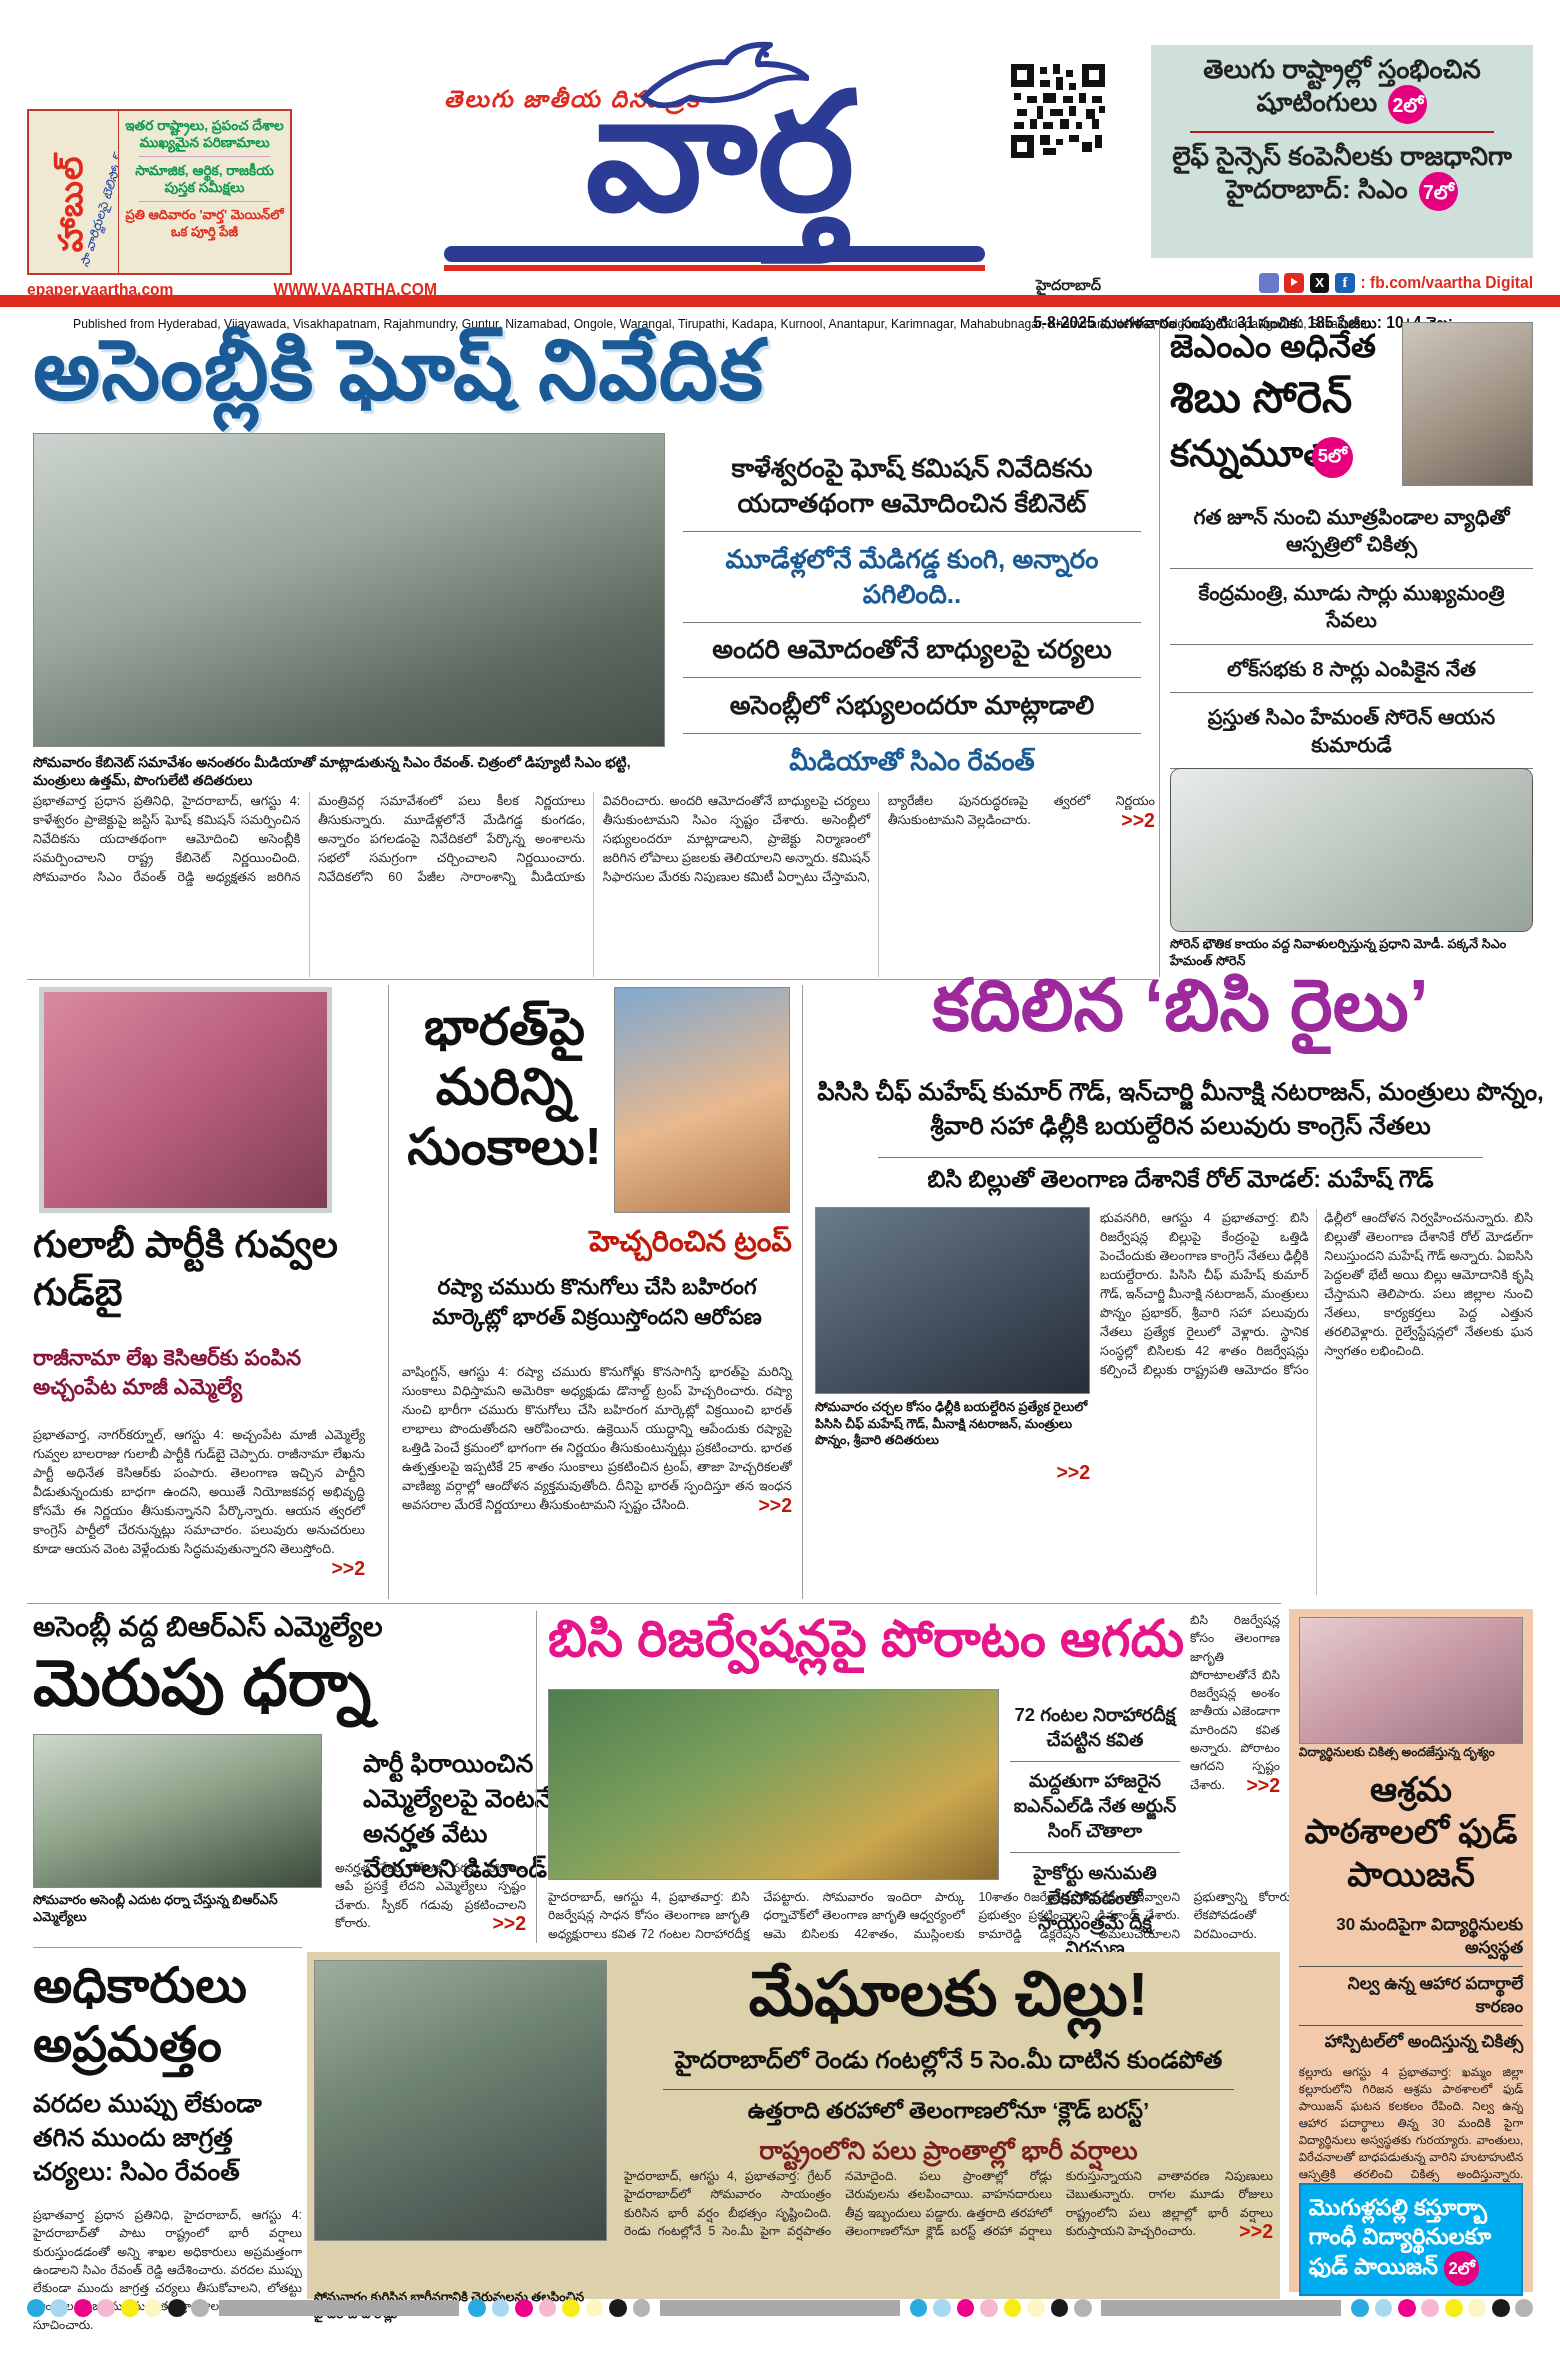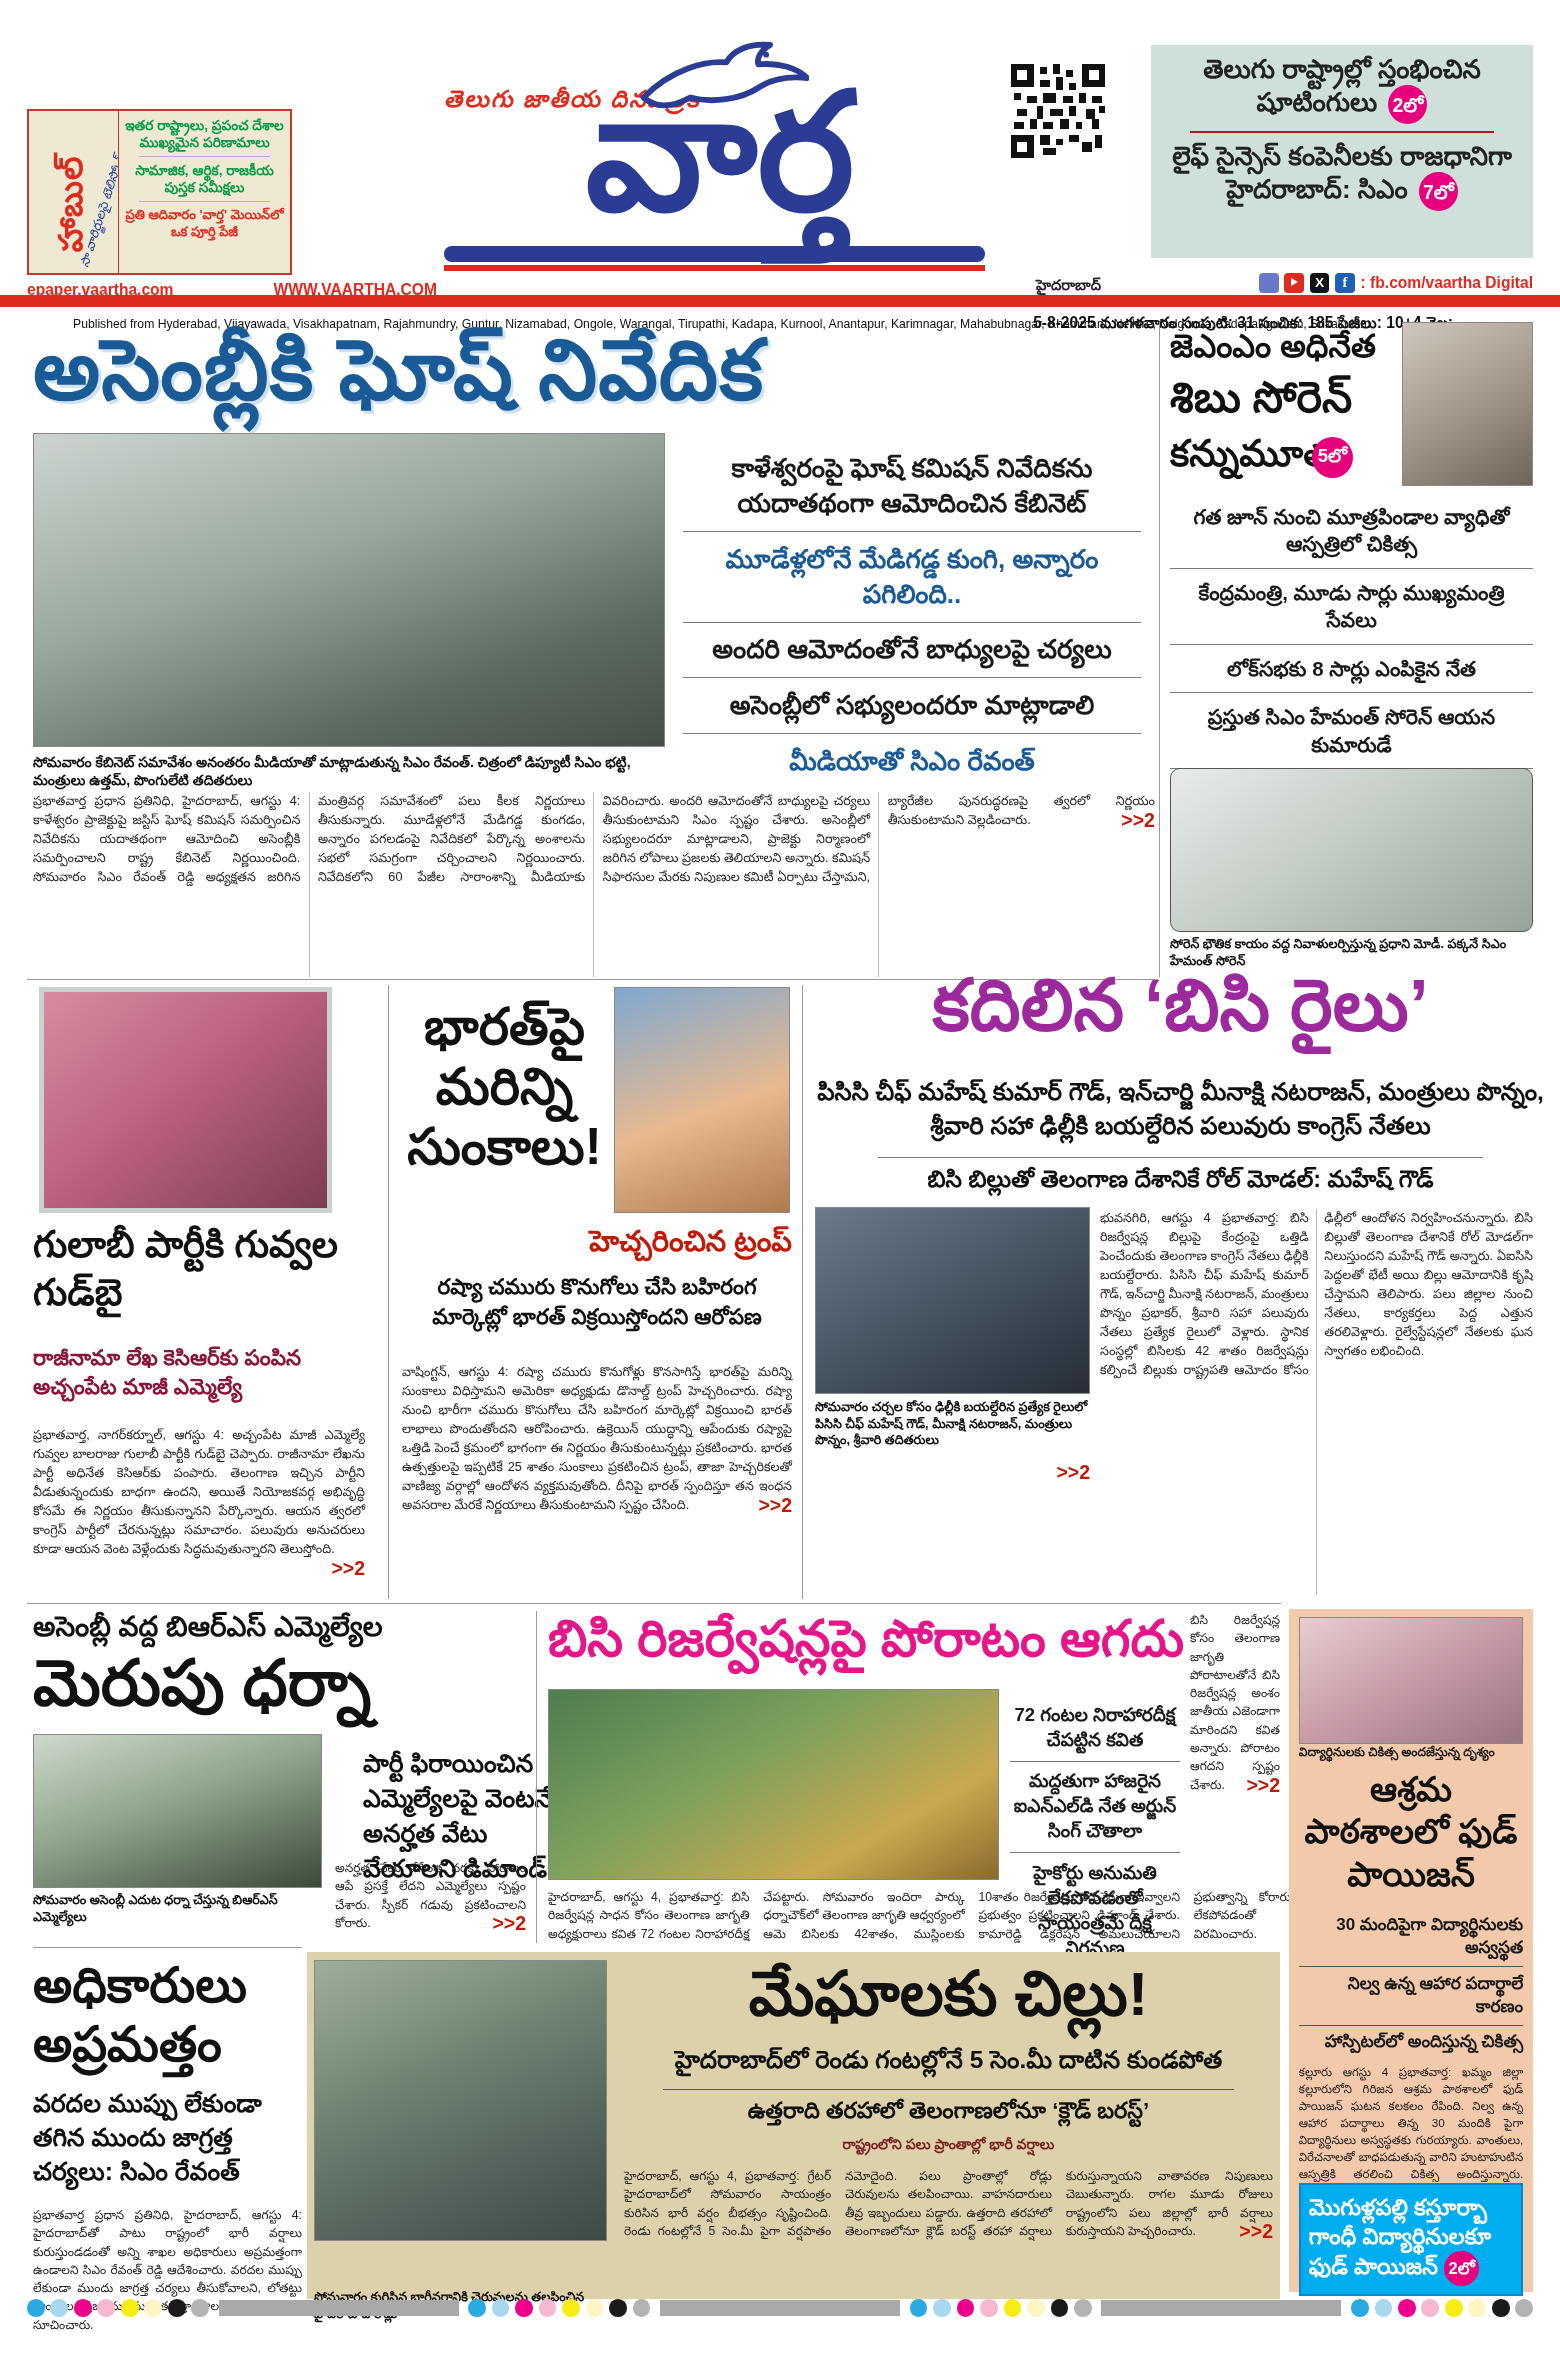--- a/index.html
+++ b/index.html
@@ -122,21 +122,21 @@
   .bf-body { left:548px; top:1888px; width:632px; height:62px; column-count:3; column-gap:13.7px; font-size:12.2px; }
   .bf-col { left:1190px; top:1611px; width:90px; height:332px; font-size:12.2px; }
 
   
   .rain-box { left:307px; top:1952px; width:973px; height:347px; background:#ddd1ac; padding:7.8px; }
   .rain-photo { left:314px; top:1960px; width:293px; height:281px; background:linear-gradient(155deg,#9fae9c,#6f8372 40%,#55645c 70%,#3f4a44); }
   .rain-cap { left:314px; top:2245px; width:293px; font-size:12.7px;margin-top:44px; }
   .rain-head { left:624px; top:1958px; width:649px; text-align:center; font-size:62px; font-weight:bold; color:#111; }
   .rain-sub1 { left:624px; top:2046px; width:649px; text-align:center; font-size:24.4px; font-weight:bold; color:#111; }
   .rain-sub2 { left:663px; top:2089px; width:571px; text-align:center; font-size:22.4px; font-weight:bold; color:#111; border-top:1px solid #555; padding-top:7.8px; }
-  .rain-sub3 { left:663px; top:2136px; width:571px; text-align:center; font-size:14px; font-weight:bold; color:#7a1f1f; }
+  .rain-sub3 { left:663px; top:2136px; width:571px; text-align:center; font-size:25px; font-weight:bold; color:#7a1f1f; }
   .rain-body { left:624px; top:2167px; width:649px; height:125px; column-count:3; column-gap:13.7px; font-size:12.2px; }
 
   
   .of-hdiv { left:33px; top:1947px; width:269px; }
   .of-head { left:33px; top:1956px; width:269px; font-size:49px; font-weight:bold; color:#111; line-height:1.2; }
   .of-sub { left:33px; top:2087px; width:269px; font-size:25px; font-weight:bold; color:#111; line-height:1.35; }
   .of-body { left:33px; top:2206px; width:269px; height:98px; font-size:12.2px; }
 
   
   .fp-box { left:1289px; top:1609px; width:244px; height:683px; background:#f2c9ab; padding:7.8px 9.8px; }

